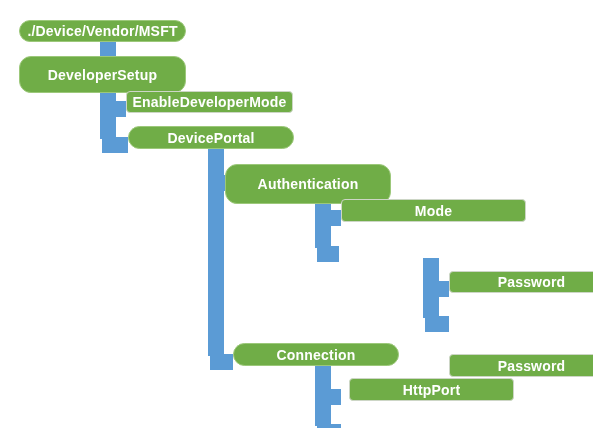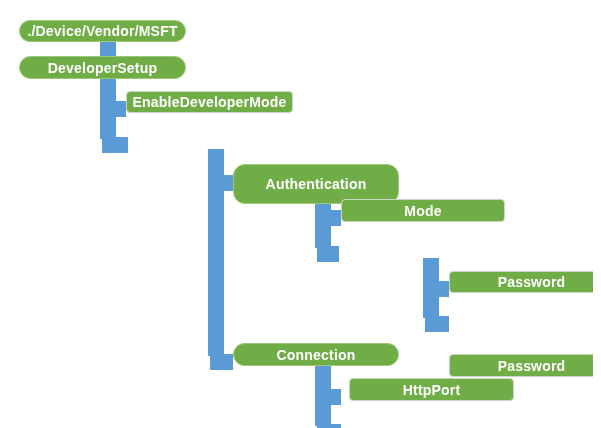--- a/index.html
+++ b/index.html
@@ -30,25 +30,25 @@
     font-size: 14px;
     letter-spacing: 0.2px;
     white-space: nowrap;
   }
   .pill { border: 1px solid var(--pill-border); border-radius: 12px; }
   .rect { border: 1px solid var(--rect-border); border-radius: 4px; }
   .line { position: absolute; background: var(--connector); }
 
   
   .n-root              { left: 3px;   top: 4px;   width: 167px; height: 22px; }
-  .n-developersetup    { left: 3px;   top: 40px;  width: 167px; height: 23px; }
+  .n-developersetup    { left: 3px;   top: 40px;  width: 167px; height: 37px; }
   .n-enabledevmode     { left: 110px; top: 75px;  width: 167px; height: 22px; }
   .n-deviceportal      { left: 112px; top: 110px; width: 166px; height: 23px; }
-  .n-authentication    { left: 217px; top: 148px; width: 166px; height: 40px; }
-  .n-mode              { left: 325px; top: 183px; width: 164px; height: 23px; }
+  .n-authentication    { left: 209px; top: 148px; width: 166px; height: 40px; }
+  .n-mode              { left: 325px; top: 183px; width: 185px; height: 23px; }
   .n-basicauth         { left: 323px; top: 219px; width: 167px; height: 23px; }
   .n-username          { left: 433px; top: 255px; width: 165px; height: 22px; }
   .n-password          { left: 433px; top: 290px; width: 165px; height: 23px; margin-top: 48px; }
   .n-connection        { left: 217px; top: 327px; width: 166px; height: 23px; text-align: center; }
   .n-httpport          { left: 325px; top: 362px; width: 165px; height: 23px; margin-left: 8px; }
   .n-httpsport         { left: 325px; top: 398px; width: 165px; height: 22px; }
 
   
   .v-root-devsetup     { left: 84px;  top: 26px;  width: 2px;  height: 14px; }
   .v-devsetup          { left: 84px;  top: 63px;  width: 2px;  height: 60px; }
@@ -85,20 +85,21 @@
   <div class="line v-basicauth"></div>
   <div class="line h-username"></div>
   <div class="line h-password"></div>
   <div class="line v-connection"></div>
   <div class="line h-httpport"></div>
   <div class="line h-httpsport"></div>
 
   <div class="node pill n-root">./Device/Vendor/MSFT</div>
   <div class="node pill n-developersetup">DeveloperSetup</div>
   <div class="node rect n-enabledevmode">EnableDeveloperMode</div>
+  <div class="node pill n-deviceportal">DevicePortal</div>
   <div class="node pill n-authentication">Authentication</div>
   <div class="node rect n-mode">Mode</div>
   <div class="node rect n-username">Password</div>
   <div class="node rect n-password">Password</div>
   <div class="node pill n-connection">Connection</div>
   <div class="node rect n-httpport">HttpPort</div>
 
 </div>
 
 </body></html>

